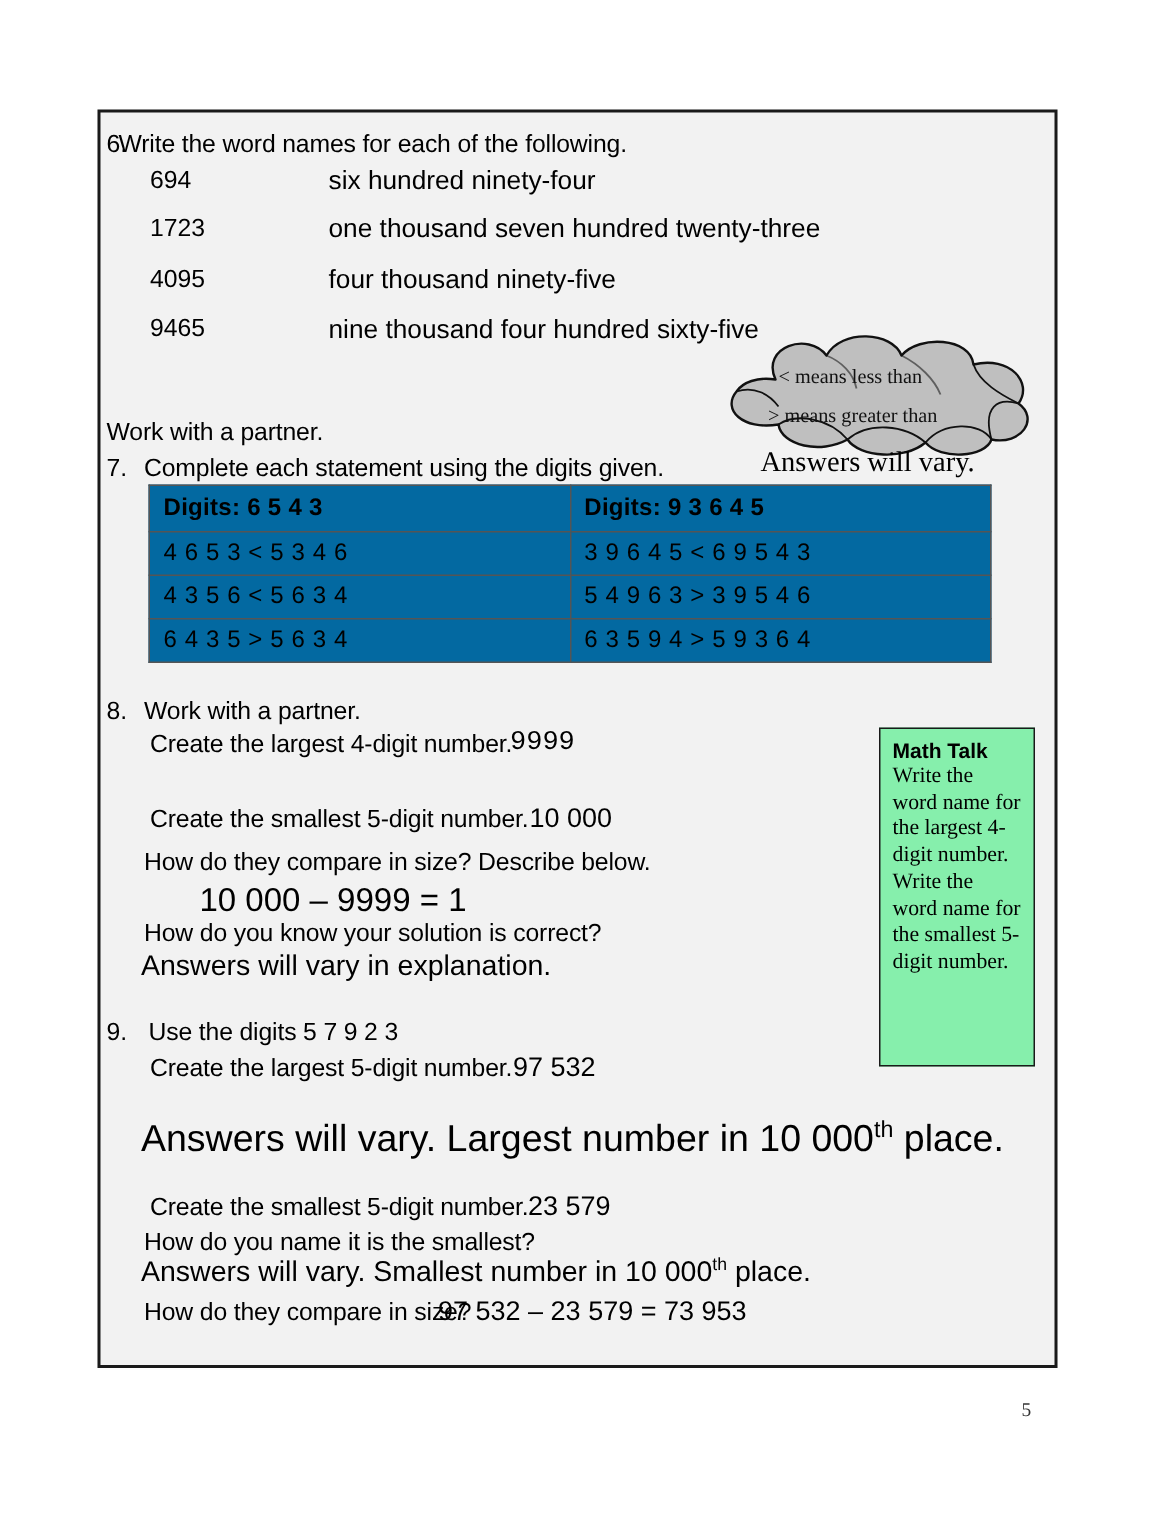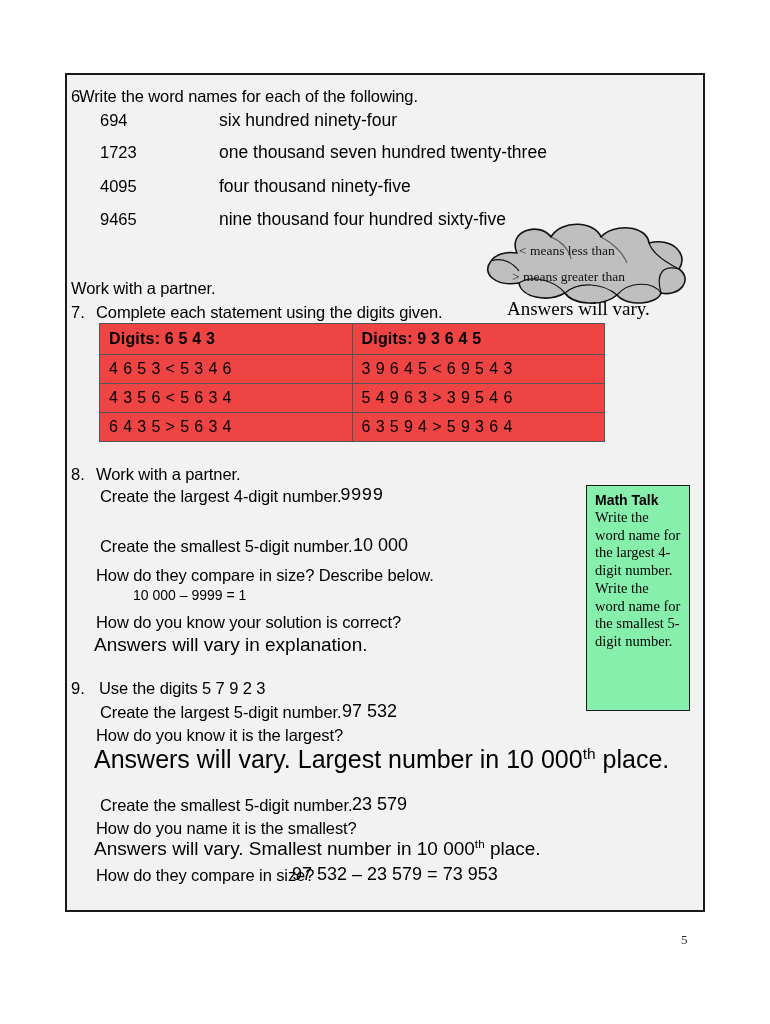--- a/index.html
+++ b/index.html
@@ -91,24 +91,24 @@
     top: 223px;
     font-size: 19px;
     white-space: nowrap;
     font-family: Liberation Serif, serif;
   }
 
   .digit-table {
     position: absolute;
     left: 32px;
     top: 248px;
-    width: 506px;
+    width: 562px;
     border-collapse: collapse;
     table-layout: fixed;
-    background: #ef4444;
+    background: #0369a1;
   }
   .digit-table td {
     border: 1px solid #555555;
     height: 28px;
     padding: 0 0 0 9px;
     font-size: 16px;
     vertical-align: middle;
     letter-spacing: 0.4px;
     white-space: nowrap;
   }
@@ -119,21 +119,21 @@
   }
 
   
   #q8-num { left: 4px; top: 390px; }
   #q8-stem { left: 29px; top: 390px; }
   #q8-l1 { left: 33px; top: 412px; }
   #q8-a1 { position: absolute; left: 273px; top: 410px; font-size: 18px; white-space: nowrap; font-family: Liberation Mono, monospace; }
   #q8-l2 { left: 33px; top: 462px; }
   #q8-a2 { position: absolute; left: 286px; top: 460px; font-size: 18px; white-space: nowrap; }
   #q8-l3 { left: 29px; top: 491px; }
-  #q8-a3 { position: absolute; left: 66px; top: 512px; font-size: 14px; white-space: nowrap; }
+  #q8-a3 { position: absolute; left: 66px; top: 512px; font-size: 22px; white-space: nowrap; }
   #q8-l4 { left: 29px; top: 538px; }
   #q8-a4 { position: absolute; left: 27px; top: 559px; font-size: 19px; white-space: nowrap; }
 
   
   .math-talk {
     position: absolute;
     left: 519px;
     top: 410px;
     width: 104px;
     height: 226px;
@@ -277,21 +277,20 @@
       <div class="math-talk-title">Math Talk</div>
       <div class="math-talk-body">Write the word name for the largest 4-digit number. Write the word name for the smallest 5-digit number.</div>
     </div>
 
     <div class="num-label" id="q9-num">9.</div>
     <div class="qline" id="q9-stem">Use the digits  5  7  9  2  3</div>
 
     <div class="qline" id="q9-l1">Create the largest 5-digit number.</div>
     <div id="q9-a1">97 532</div>
 
-    <div class="qline" id="q9-l2">How do you know it is the largest?</div>
     <div id="q9-a2"><span>Answers will vary. Largest number in 10 000</span><sup>th</sup><span> place.</span></div>
 
     <div class="qline" id="q9-l3">Create the smallest 5-digit number.</div>
     <div id="q9-a3">23 579</div>
 
     <div class="qline" id="q9-l4">How do you name it is the smallest?</div>
     <div id="q9-a4"><span>Answers will vary. Smallest number in 10 000</span><sup>th</sup><span> place.</span></div>
 
     <div class="qline" id="q9-l5">How do they compare in size?</div>
     <div id="q9-a5">97 532 – 23 579 = 73 953</div>

